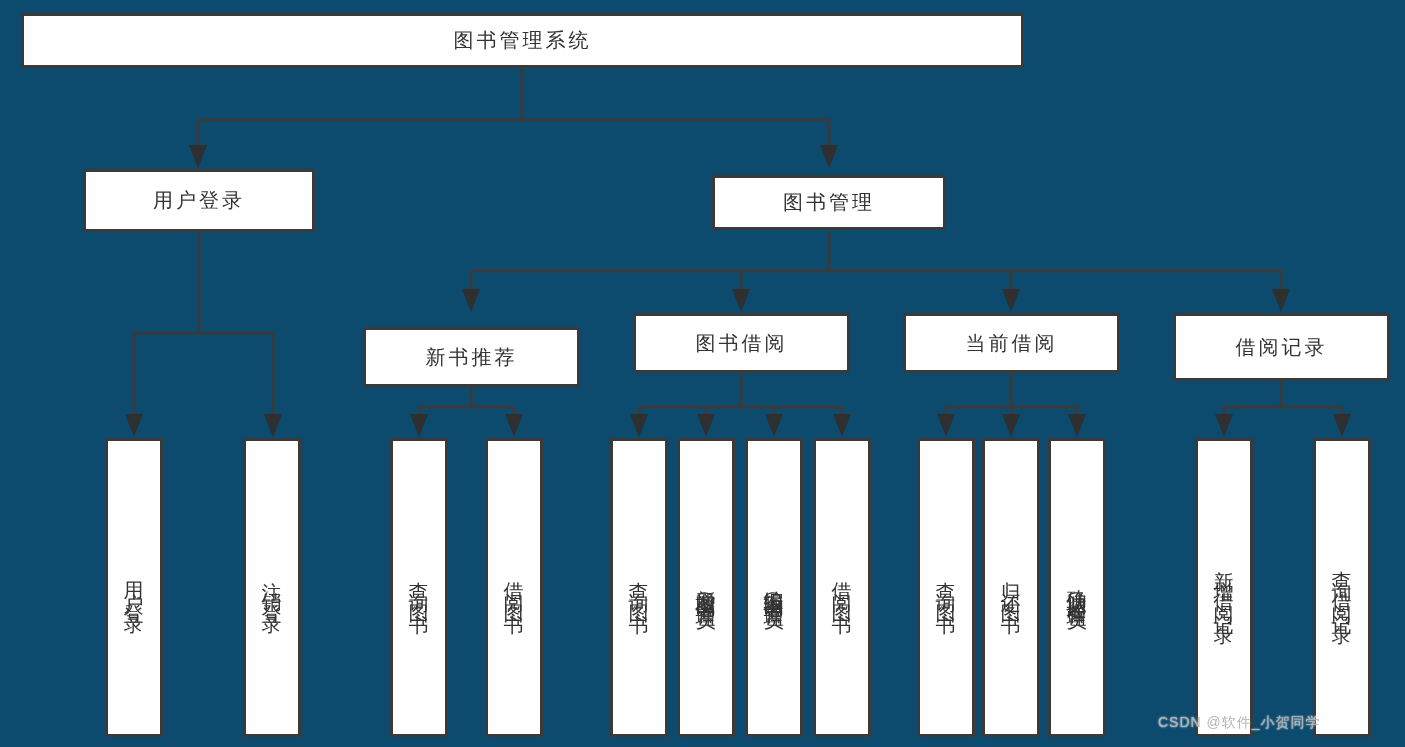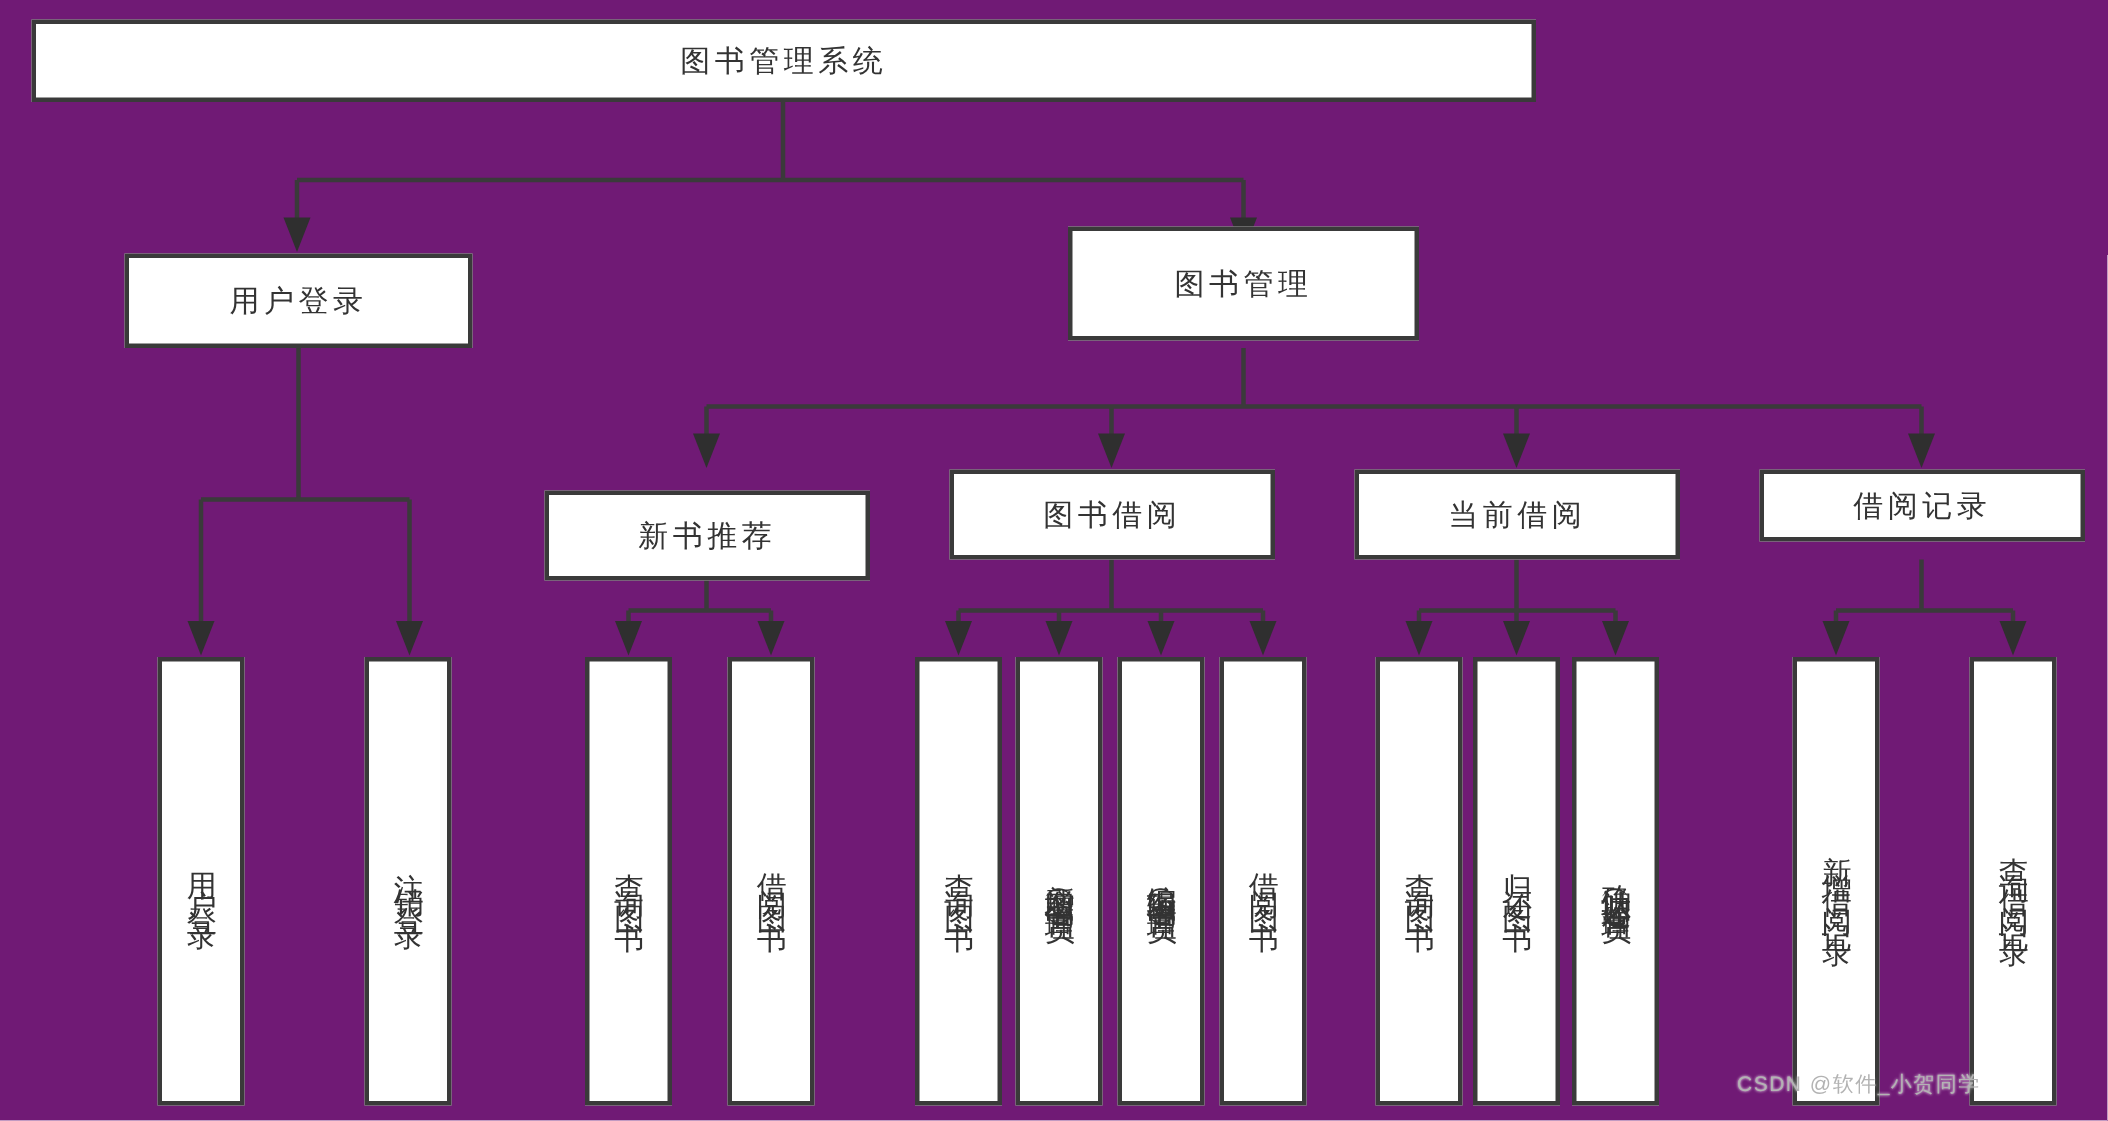--- a/index.html
+++ b/index.html
@@ -5,21 +5,21 @@
   html, body {
     margin: 0;
     padding: 0;
     background: #ffffff;
     font-family: "Liberation Sans", "DejaVu Sans", sans-serif;
   }
   .canvas {
     position: relative;
     width: 1405px;
     height: 747px;
-    background: #701a75;
+    background: #0c4a6e;
     overflow: hidden;
   }
   .connector-layer {
     position: absolute;
     left: 0; top: 0;
     width: 1405px; height: 747px;
     z-index: 1;
     pointer-events: none;
   }
   .box {
@@ -105,26 +105,26 @@
       <polygon points="1002,414 1020,414 1011,437"></polygon>
       <polygon points="1068,414 1086,414 1077,437"></polygon>
       <polygon points="1215,414 1233,414 1224,437"></polygon>
       <polygon points="1333,414 1351,414 1342,437"></polygon>
     </g>
   </svg>
 
   <div class="box" style="left:21px; top:13px; width:1003px; height:55px;">图书管理系统</div>
 
   <div class="box" style="left:83px; top:169px; width:232px; height:63px;">用户登录</div>
-  <div class="box" style="left:712px; top:151px; width:234px; height:76px;">图书管理</div>
+  <div class="box" style="left:712px; top:175px; width:234px; height:55px;">图书管理</div>
 
   <div class="box" style="left:363px; top:327px; width:217px; height:60px;">新书推荐</div>
   <div class="box" style="left:633px; top:313px; width:217px; height:60px;">图书借阅</div>
   <div class="box" style="left:903px; top:313px; width:217px; height:60px;">当前借阅</div>
-  <div class="box" style="left:1173px; top:313px; width:217px; height:48px;">借阅记录</div>
+  <div class="box" style="left:1173px; top:313px; width:217px; height:68px;">借阅记录</div>
 
   <div class="box vbox" style="left:105px; top:438px; width:58px; height:299px;">用户登录</div>
   <div class="box vbox" style="left:243px; top:438px; width:58px; height:299px;">注销登录</div>
 
   <div class="box vbox" style="left:390px; top:438px; width:58px; height:299px;">查询图书</div>
   <div class="box vbox" style="left:485px; top:438px; width:58px; height:299px;">借阅图书</div>
 
   <div class="box vbox" style="left:610px; top:438px; width:58px; height:299px;">查询图书</div>
   <div class="box vbox tight" style="left:677px; top:438px; width:58px; height:299px;">新增图书（管理员）</div>
   <div class="box vbox tight" style="left:745px; top:438px; width:58px; height:299px;">编辑图书（管理员）</div>

